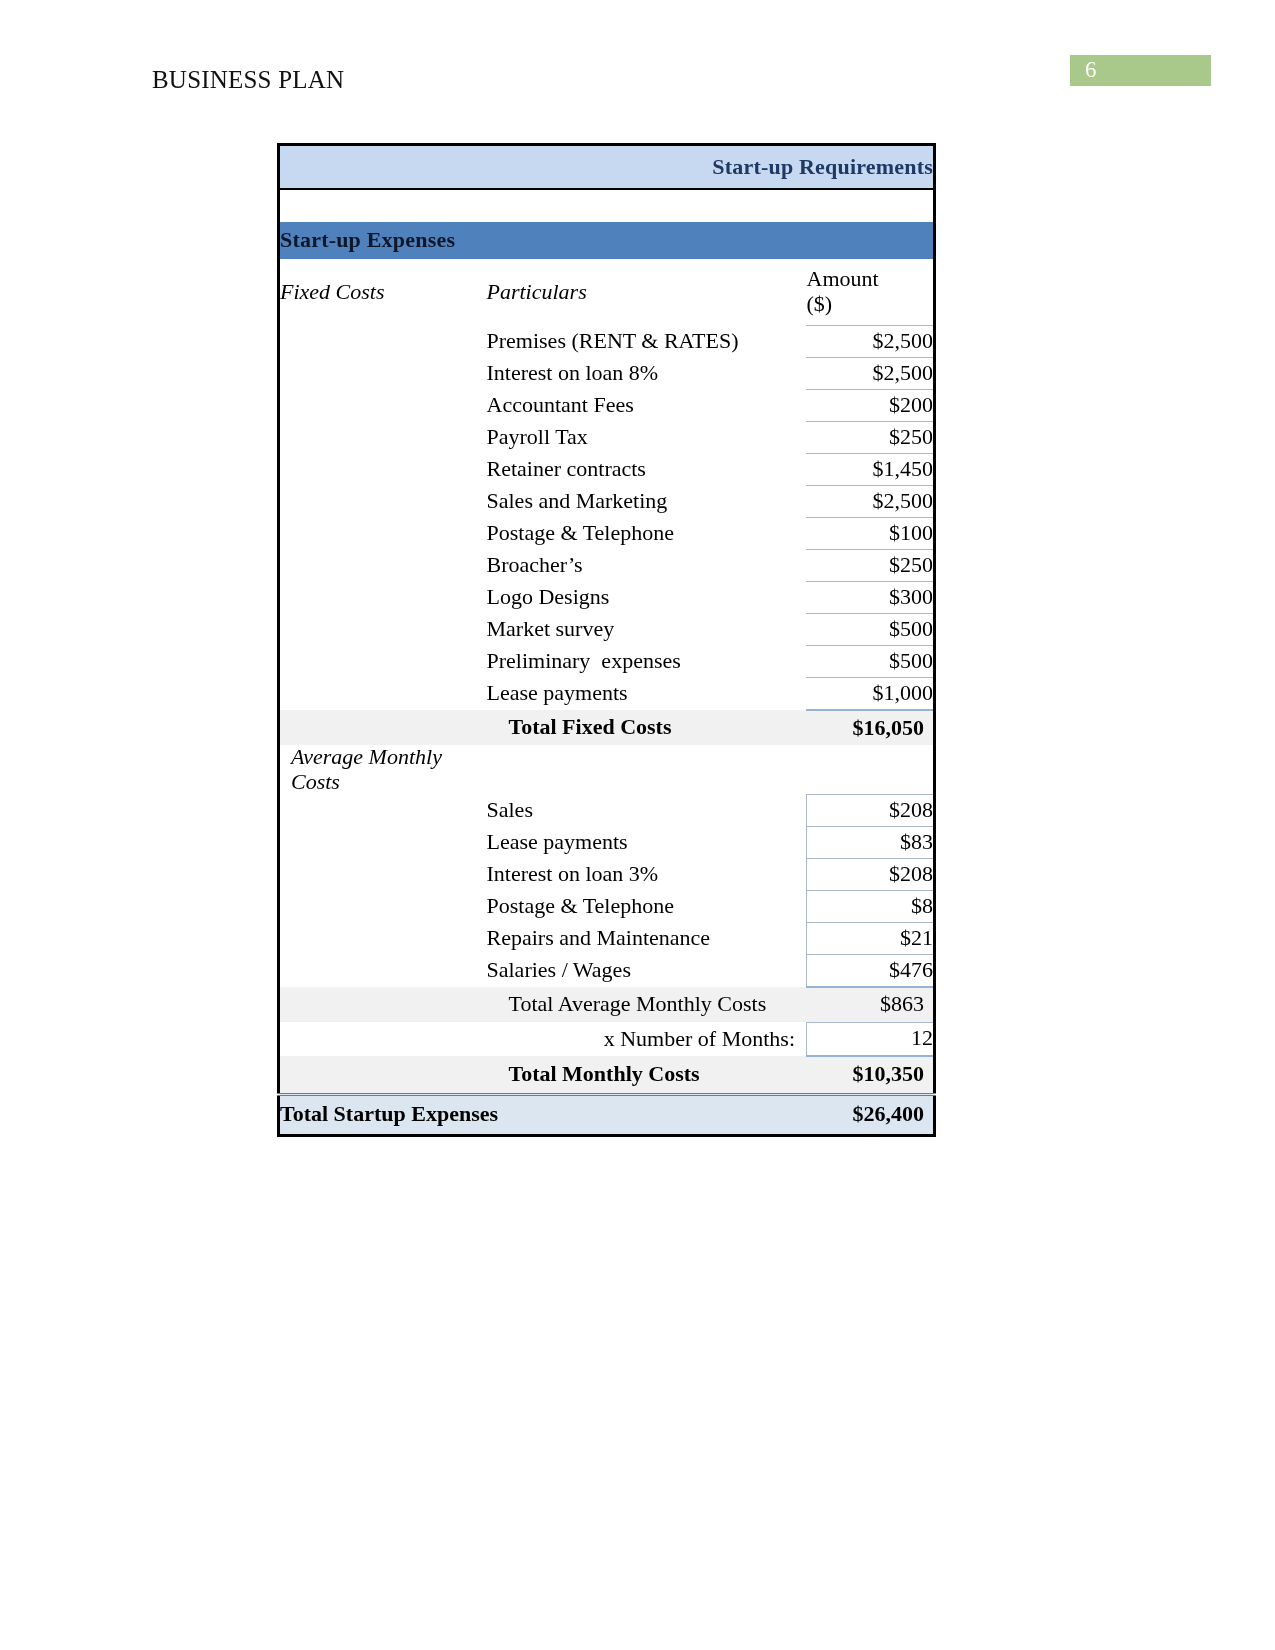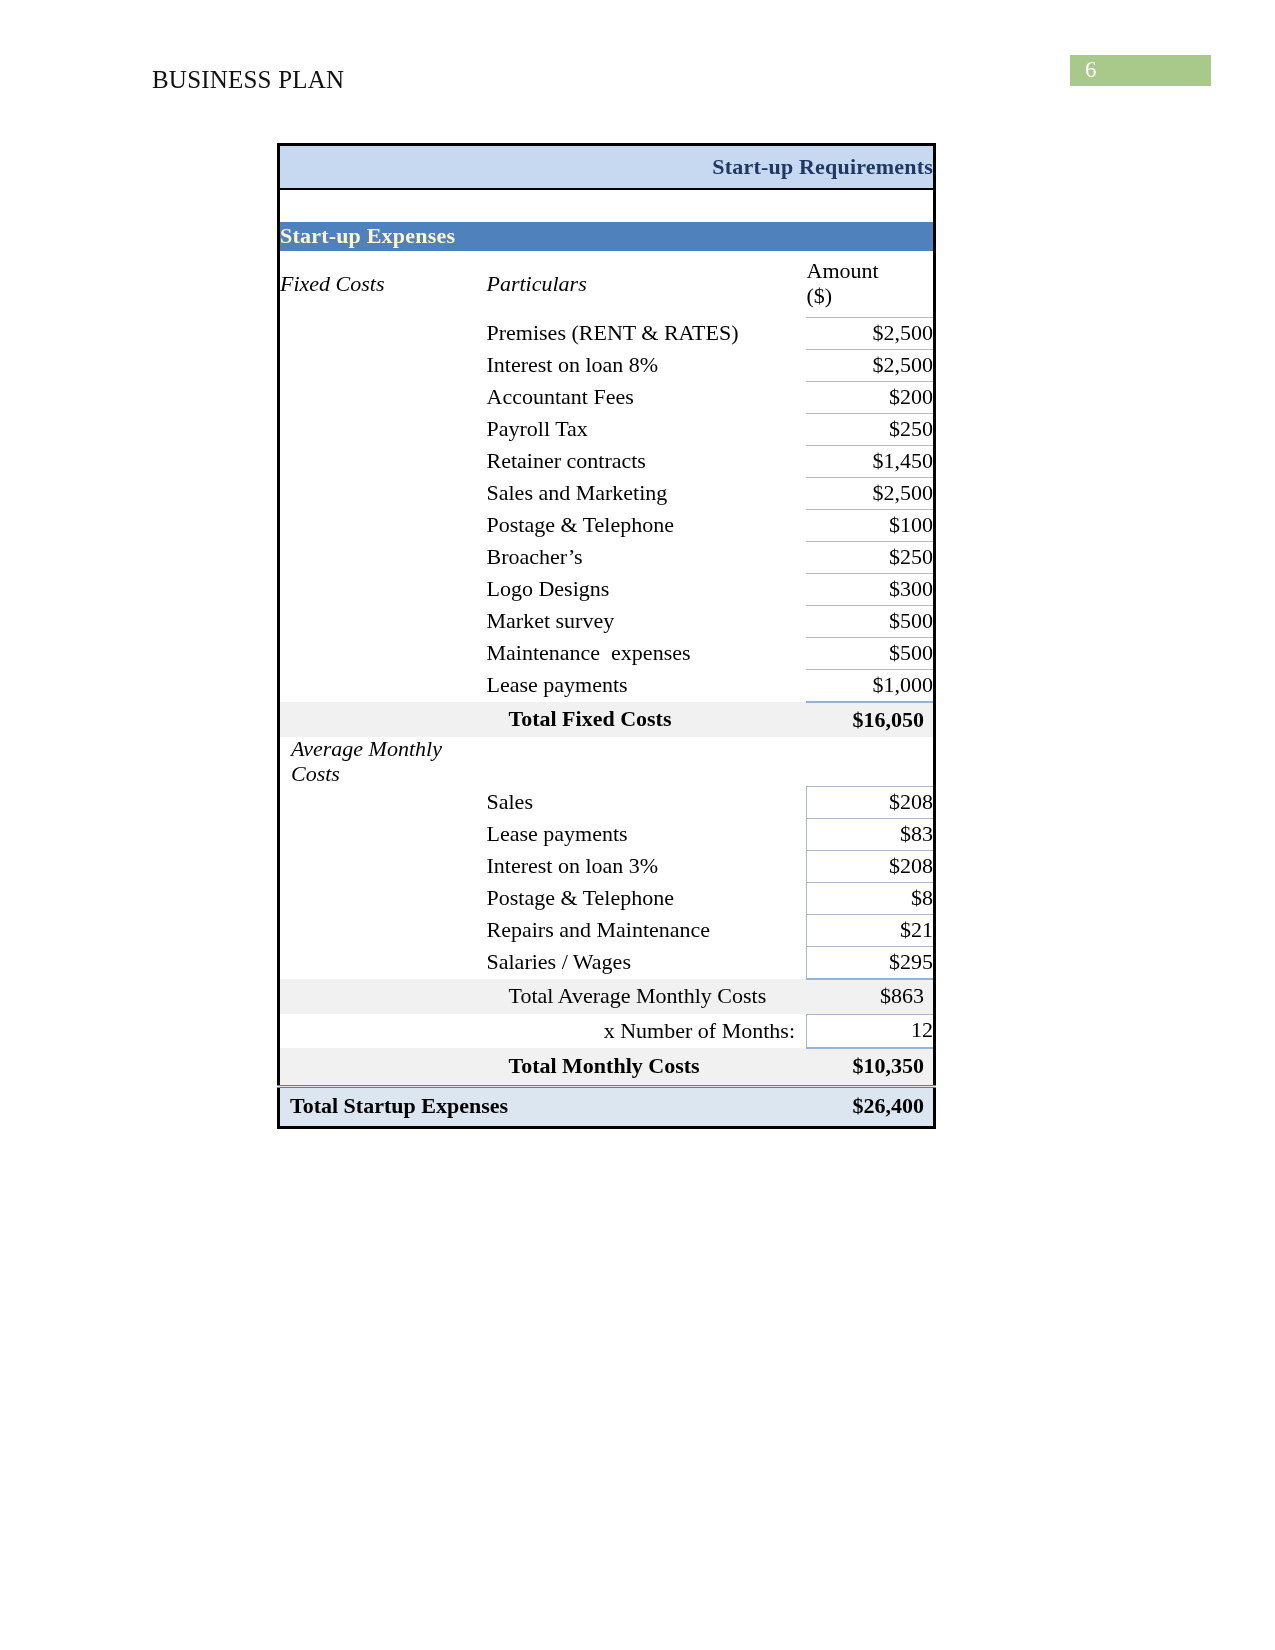--- a/index.html
+++ b/index.html
@@ -89,24 +89,24 @@
     letter-spacing: 0.2px;
   }
   
   .row-spacer td {
     height: 32px;
     background: #ffffff;
   }
   
   .row-band td {
     background: #4f81bd;
-    color: #fef9c3;
+    color: #0f172a;
     font-weight: bold;
     font-size: 22px;
-    height: 29px;
+    height: 37px;
     padding-left: 10px;
     letter-spacing: 0.2px;
   }
 
   
   .row-colhead td { height: 66px; }
   .cell-group {
     font-style: italic;
     font-size: 22px;
     padding-left: 11px;
@@ -193,21 +193,21 @@
 
   
   .row-grand td {
     background: #dce6f1;
     height: 38px;
     font-weight: bold;
     font-size: 23px;
     border-top: 3px double #4f81bd;
     color: #000000;
   }
-  .row-grand .cell-grand-label { padding-left: 10px; }
+  .row-grand .cell-grand-label { }
   .row-grand .cell-grand-amt {
     text-align: right;
     padding-right: 9px;
   }
 </style>
 </head>
 <body>
 
 <div class="page-header">
   <div class="doc-title">BUSINESS PLAN</div>
@@ -283,21 +283,21 @@
           <td class="cell-item">Logo Designs</td>
           <td class="cell-amt-underline">$300</td>
         </tr>
         <tr class="row-item">
           <td></td>
           <td class="cell-item">Market survey</td>
           <td class="cell-amt-underline">$500</td>
         </tr>
         <tr class="row-item">
           <td></td>
-          <td class="cell-item">Maintenance  expenses</td>
+          <td class="cell-item">Preliminary  expenses</td>
           <td class="cell-amt-underline">$500</td>
         </tr>
         <tr class="row-item">
           <td></td>
           <td class="cell-item">Lease payments</td>
           <td class="cell-amt-underline">$1,000</td>
         </tr>
         <tr class="row-subtotal">
           <td></td>
           <td class="cell-sub-label">Total Fixed Costs</td>
@@ -329,21 +329,21 @@
           <td class="cell-amt-boxed">$8</td>
         </tr>
         <tr class="row-item">
           <td></td>
           <td class="cell-item">Repairs and Maintenance</td>
           <td class="cell-amt-boxed">$21</td>
         </tr>
         <tr class="row-item">
           <td></td>
           <td class="cell-item">Salaries / Wages</td>
-          <td class="cell-amt-boxed">$295</td>
+          <td class="cell-amt-boxed">$476</td>
         </tr>
         <tr class="row-subtotal plain">
           <td></td>
           <td class="cell-sub-label">Total Average Monthly Costs</td>
           <td class="cell-sub-amt">$863</td>
         </tr>
         <tr class="row-months">
           <td></td>
           <td class="cell-months-label">x Number of Months:</td>
           <td class="cell-amt-boxed">12</td>

